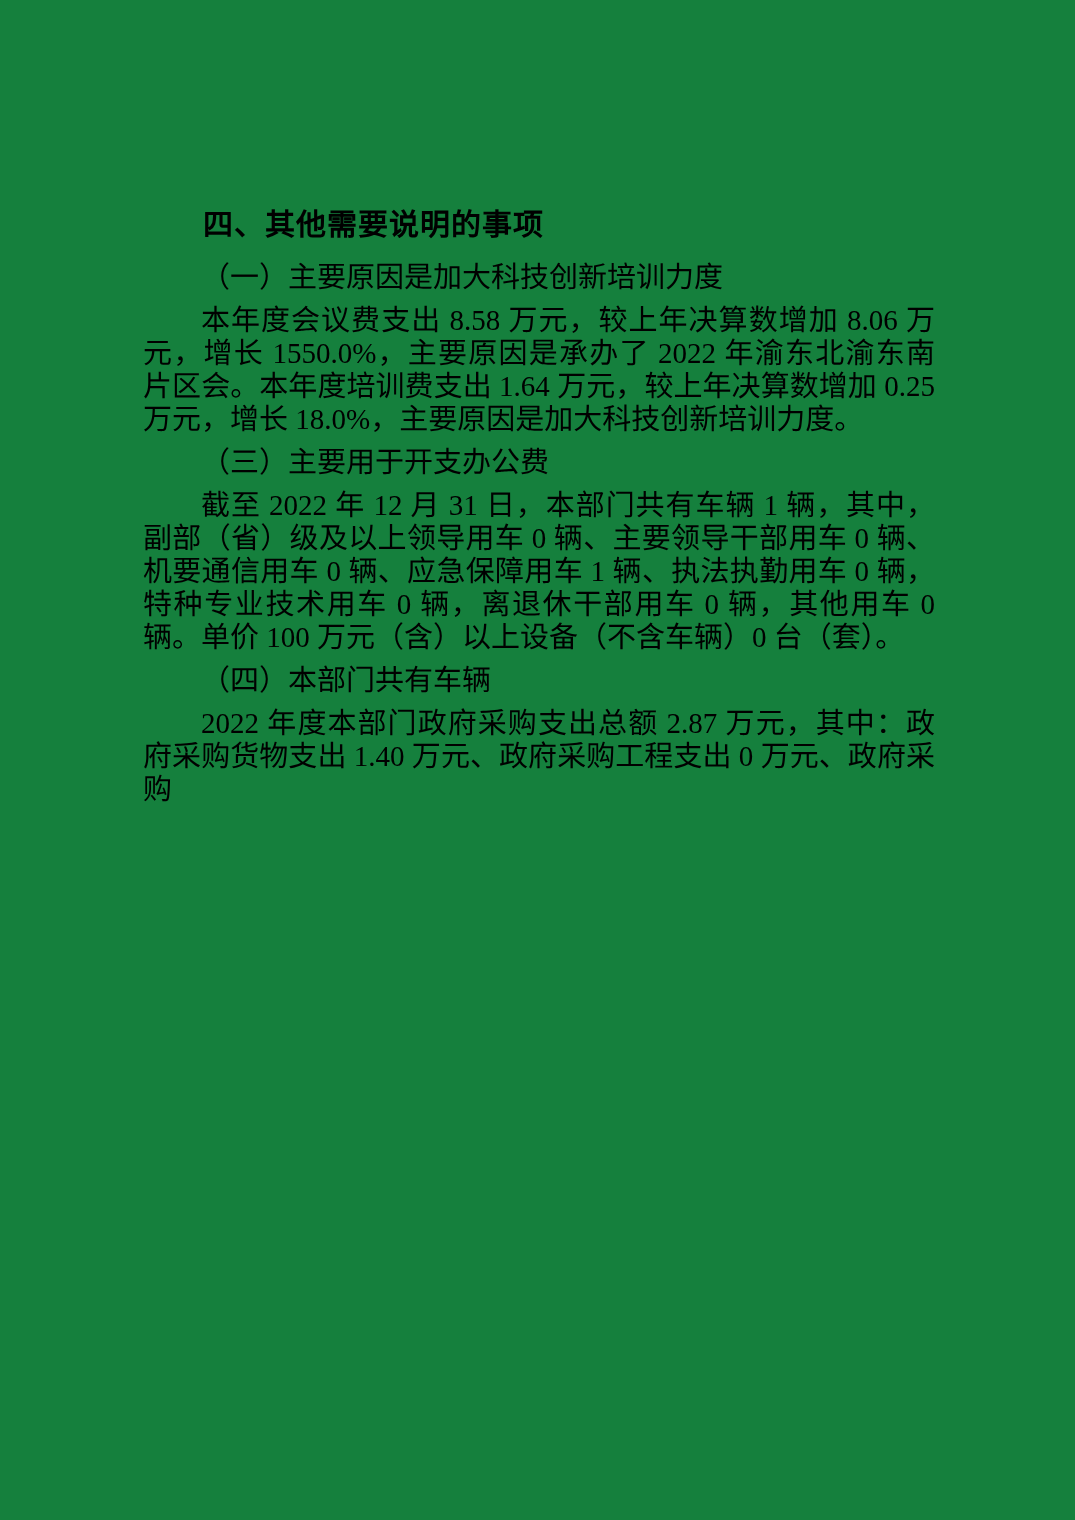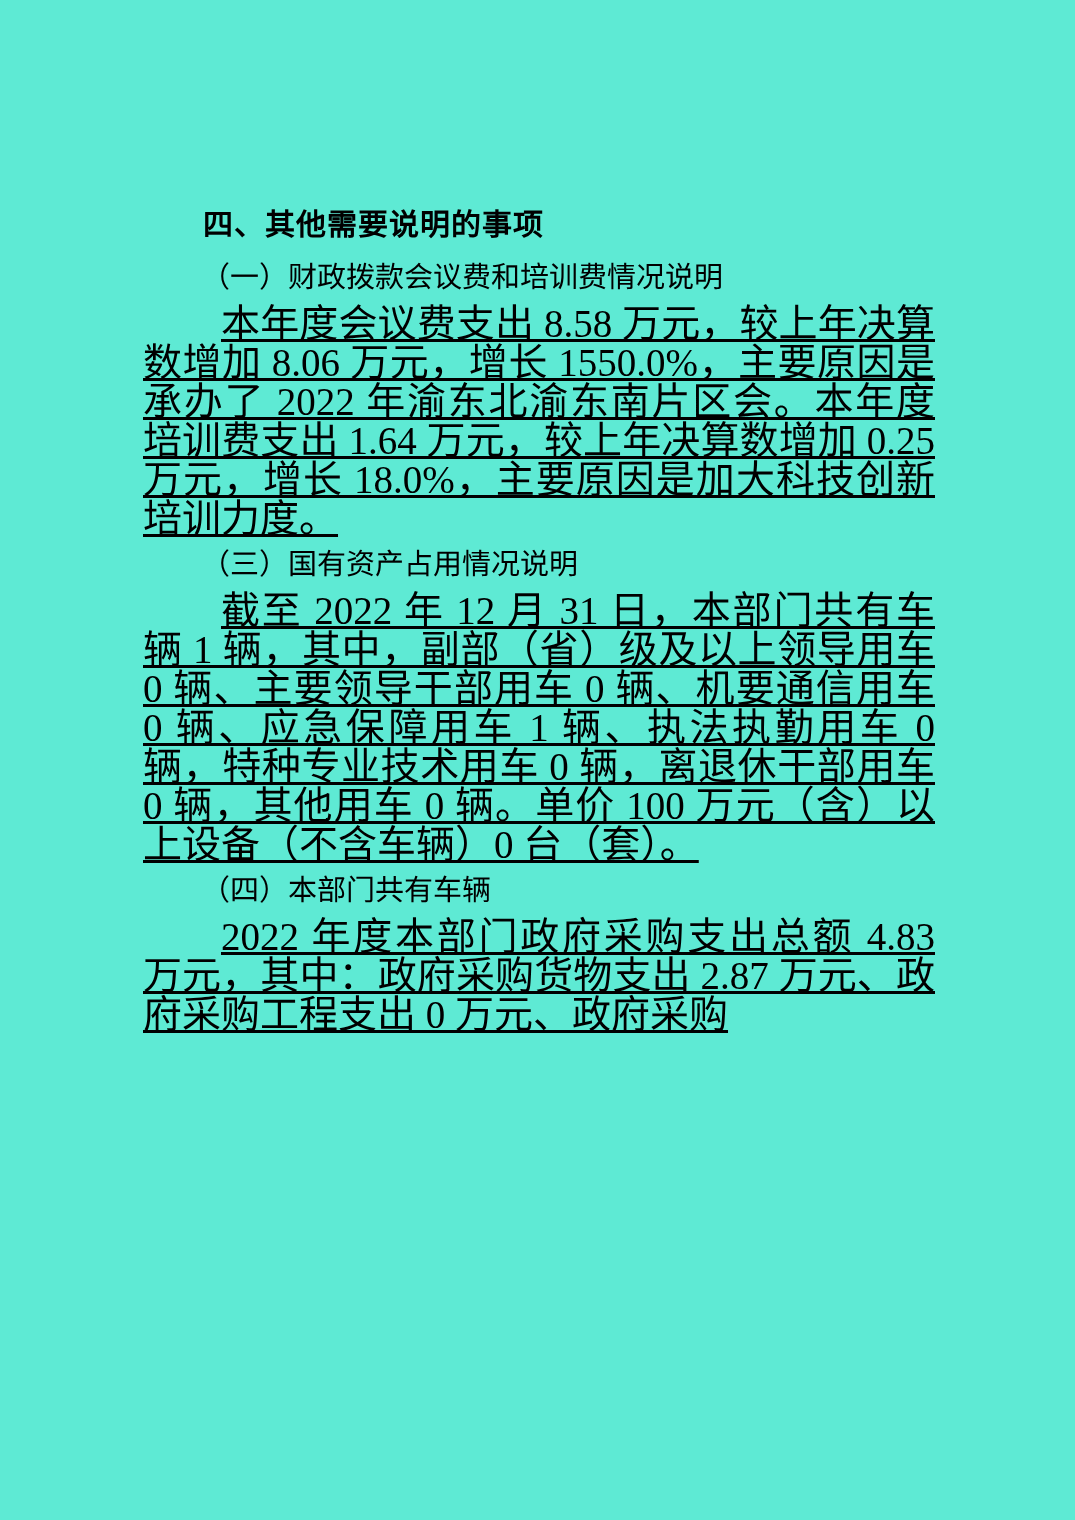--- a/index.html
+++ b/index.html
@@ -4,21 +4,21 @@
 <style>
   * { margin: 0; padding: 0; box-sizing: border-box; }
   html, body {
     background: #ffffff;
     font-family: "Liberation Serif", "DejaVu Serif", serif;
   }
   .page {
     position: relative;
     width: 1075px;
     height: 1520px;
-    background: #5eead4;
+    background: #15803d;
     overflow: hidden;
   }
   .content {
     position: absolute;
     left: 143px;
     top: 198px;
     width: 792px;
     color: #000000;
     font-size: 29px;
     line-height: 53px;
@@ -36,45 +36,44 @@
     font-size: 29px;
     line-height: 53px;
     text-indent: 2em;
     font-weight: 400;
     white-space: nowrap;
   }
   .paragraph {
     text-indent: 2em;
     text-align: justify;
     text-justify: inter-character;
-    font-size: 39px;
-    line-height: 39px;
-    text-decoration: underline;
+    font-size: 29px;
+    line-height: 33px;
   }
 </style>
 </head>
 <body>
 
 <div class="page">
   <div class="content">
 
     <div class="doc-heading">四、其他需要说明的事项</div>
 
     <div>
-      <div class="section-title">（一）财政拨款会议费和培训费情况说明</div>
+      <div class="section-title">（一）主要原因是加大科技创新培训力度</div>
       <div class="paragraph">本年度会议费支出 8.58 万元，较上年决算数增加 8.06 万元，增长 1550.0%，主要原因是承办了 2022 年渝东北渝东南片区会。本年度培训费支出 1.64 万元，较上年决算数增加 0.25 万元，增长 18.0%，主要原因是加大科技创新培训力度。</div>
     </div>
 
     <div>
     </div>
 
     <div>
-      <div class="section-title">（三）国有资产占用情况说明</div>
+      <div class="section-title">（三）主要用于开支办公费</div>
       <div class="paragraph">截至 2022 年 12 月 31 日，本部门共有车辆 1 辆，其中，副部（省）级及以上领导用车 0 辆、主要领导干部用车 0 辆、机要通信用车 0 辆、应急保障用车 1 辆、执法执勤用车 0 辆，特种专业技术用车 0 辆，离退休干部用车 0 辆，其他用车 0 辆。单价 100 万元（含）以上设备（不含车辆）0 台（套）。</div>
     </div>
 
     <div>
       <div class="section-title">（四）本部门共有车辆</div>
-      <div class="paragraph">2022 年度本部门政府采购支出总额 4.83 万元，其中：政府采购货物支出 2.87 万元、政府采购工程支出 0 万元、政府采购</div>
+      <div class="paragraph">2022 年度本部门政府采购支出总额 2.87 万元，其中：政府采购货物支出 1.40 万元、政府采购工程支出 0 万元、政府采购</div>
     </div>
 
   </div>
 </div>
 
 </body></html>

